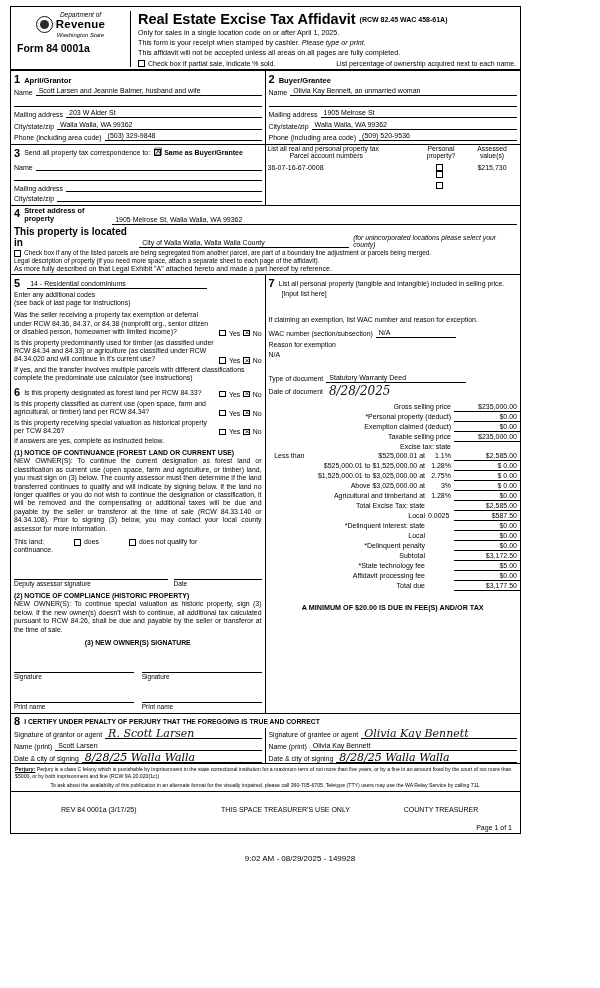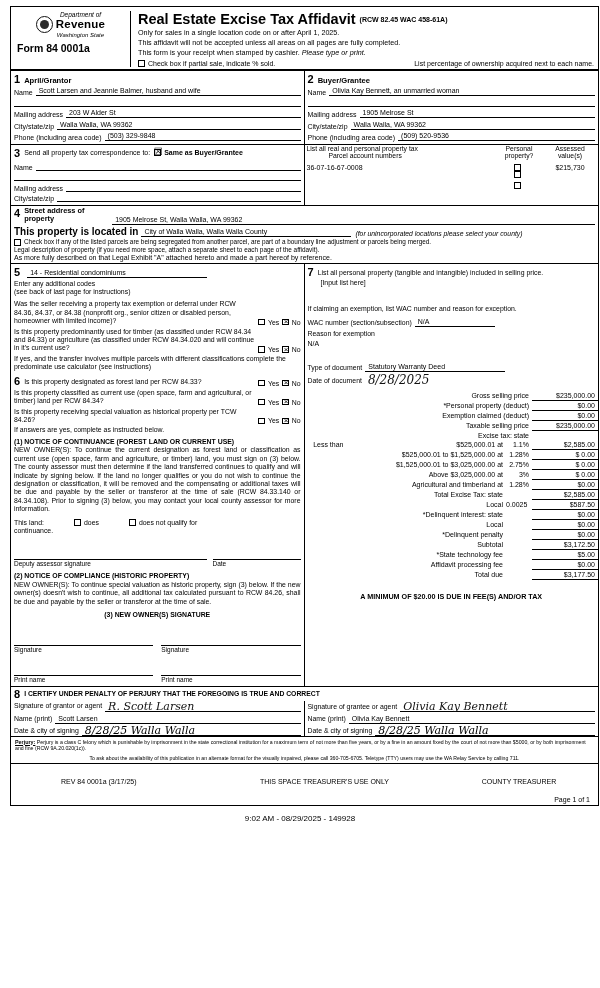--- a/index.html
+++ b/index.html
@@ -14,21 +14,21 @@
     position: relative;
   }
   .page {
     position: relative;
     width: 600px;
     height: 988px;
     padding: 6px 10px 0 10px;
   }
   .form {
     border: 1px solid #000;
-    width: 589px;
+    width: 511px;
     position: relative;
   }
   
   .hdr {
     display: flex;
     border-bottom: 1px solid #000;
     padding: 4px 4px 2px 4px;
   }
   .hdr-left {
     width: 116px;
@@ -115,21 +115,21 @@
   .lbl-s { font-size: 6.5px; }
 
   .center { text-align: center; }
   .b { font-weight: bold; }
   .u { text-decoration: underline; }
 
   .footer-note { font-size: 5.2px; line-height: 1.22; padding: 2px 4px; }
   .footer-note .b { font-size: 5.4px; }
 
   .botbar { display:flex; font-size:7px; padding: 3px 4px; }
-  .timestamp { text-align:center; font-size:8px; margin-top: 8px; }
+  .timestamp { text-align:center; font-size:8px; margin-top: 20px; }
 
   .nowrap { white-space: nowrap; }
 </style>
 </head>
 <body>
 
 <div class="page">
   <div class="form">
 
     <div class="hdr">
@@ -140,22 +140,22 @@
             <div class="d1">Department of</div>
             <div class="d2">Revenue</div>
             <div class="d3">Washington State</div>
           </div>
         </div>
         <div class="formno">Form 84 0001a</div>
       </div>
       <div class="hdr-right">
         <span class="title">Real Estate Excise Tax Affidavit</span><span class="title-rcw">(RCW 82.45 WAC 458-61A)</span>
         <p>Only for sales in a single location code on or after April 1, 2025.</p>
+        <p><span>This form is your receipt when stamped by cashier.</span> <span class="ital">Please type or print.</span></p>
         <p>This affidavit will not be accepted unless all areas on all pages are fully completed.</p>
-        <p><span>This form is your receipt when stamped by cashier.</span> <span class="ital">Please type or print.</span></p>
         <div class="chkline">
           <span class="cbox"></span>
           <span>Check box if partial sale, indicate % sold.</span>
           <span class="spacer-r">List percentage of ownership acquired next to each name.</span>
         </div>
       </div>
     </div>
 
     <div class="row sep">
       <div class="col col-l">
@@ -546,21 +546,21 @@
       </div>
     </div>
 
     <div class="sep">
       <div style="display:flex;align-items:center;padding:1px 3px;">
         <span class="secnum">8</span>
         <span class="b" style="font-size:6.8px;">I CERTIFY UNDER PENALTY OF PERJURY THAT THE FOREGOING IS TRUE AND CORRECT</span>
       </div>
       <div class="row">
         <div class="col col-l sig-cell">
-          <div style="display:flex;align-items:center;">
+          <div style="display:flex;align-items:flex-end;">
             <span class="q" style="white-space:nowrap;">Signature of grantor or agent</span>
             <span class="fval hand" style="font-size:11px;">R. Scott Larsen</span>
           </div>
           <div style="display:flex;align-items:flex-end;margin-top:2px;">
             <span class="q" style="white-space:nowrap;">Name (print)</span>
             <span class="fval">Scott Larsen</span>
           </div>
           <div style="display:flex;align-items:flex-end;margin-top:2px;">
             <span class="q" style="white-space:nowrap;">Date &amp; city of signing</span>
             <span class="fval hand2">8/28/25  Walla Walla</span>

